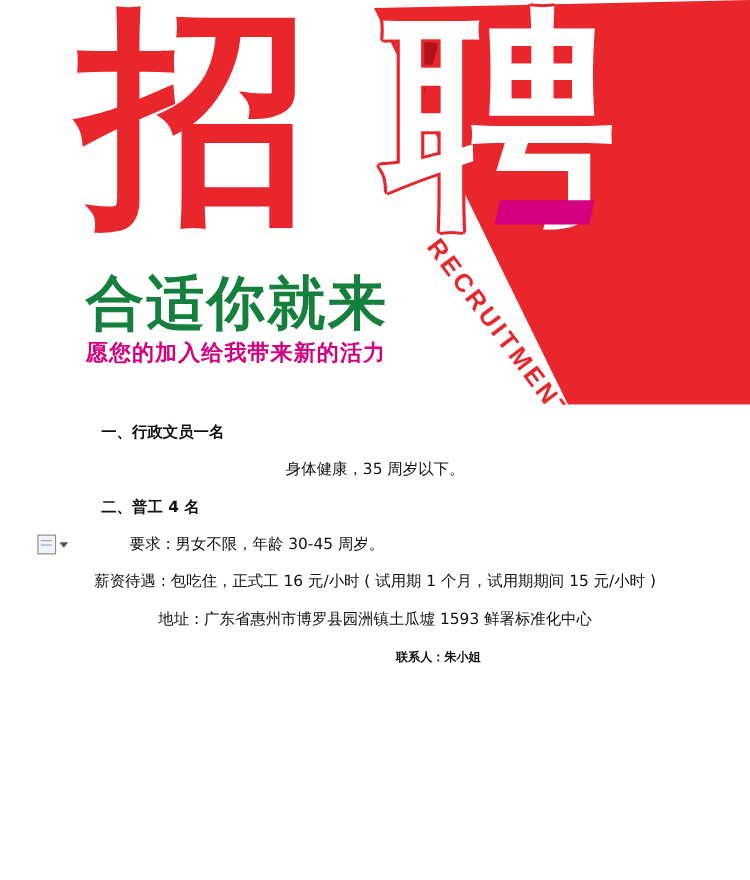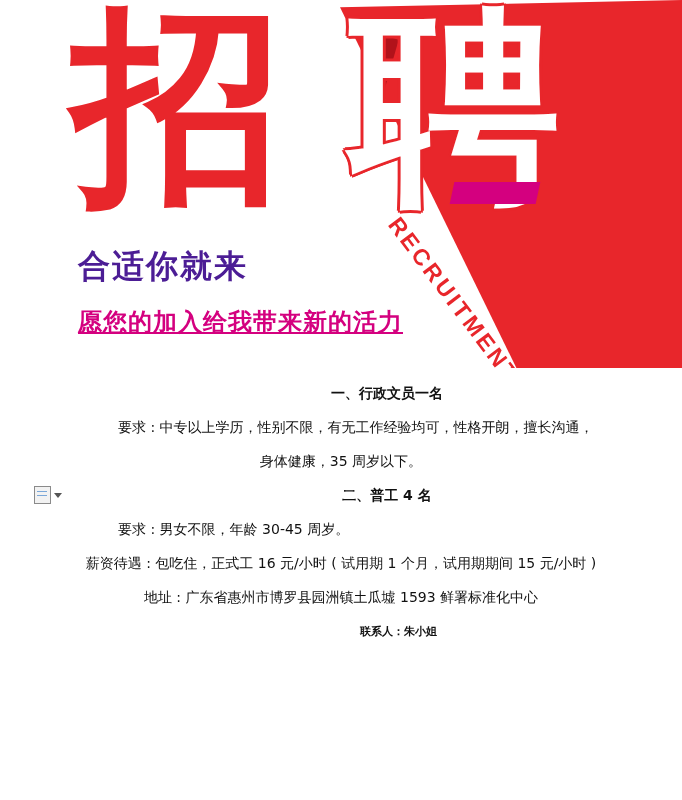--- a/index.html
+++ b/index.html
@@ -116,55 +116,54 @@
     white-space: nowrap;
   }
 
   
   .slogan1 {
     position: absolute;
     z-index: 6;
     left: 78px;
     top: 250px;
     font-family: "DejaVu Sans", "Liberation Sans", sans-serif;
-    font-size: 32px;
-    font-weight: 700;
-    color: #4c1d95;
+    font-size: 53px;
+    font-weight: 700;
+    color: #15803d;
     letter-spacing: 2px;
     line-height: 1;
   }
   .slogan2 {
     position: absolute;
     z-index: 6;
     left: 78px;
     top: 310px;
     font-family: "DejaVu Sans", "Liberation Sans", sans-serif;
-    font-size: 24px;
+    font-size: 20px;
     font-weight: 700;
     color: #d4007f;
     letter-spacing: 1px;
     line-height: 1;
-    text-decoration: underline;
   }
 
   
   .doc {
     position: relative;
     width: 682px;
     padding: 8px 0 0 0;
     box-sizing: border-box;
     font-family: "DejaVu Sans", "Liberation Sans", sans-serif;
     color: #111111;
   }
   .line {
     font-size: 14px;
     line-height: 34px;
     white-space: nowrap;
   }
-  .ind-1 { padding-left: 92px; text-align: center; }   
+  .ind-1 { padding-left: 92px; }   
   .ind-2 { padding-left: 118px; }
   .bold { font-weight: 700; }
   .wrapline {
     font-size: 14px;
     line-height: 34px;
     white-space: nowrap;
     text-align: center;
   }
   .contact {
     font-size: 11px;
@@ -233,21 +232,20 @@
 </div>
 
 <div class="doc">
 
   <div class="margin-icon">
     <span class="sheet"></span>
     <span class="caret"></span>
   </div>
 
   <div class="line ind-1 bold">一、行政文员一名</div>
-  <div class="line ind-2">要求 : 中专以上学历，性别不限，有无工作经验均可，性格开朗，擅长沟通，</div>
   <div class="wrapline">身体健康，35 周岁以下。</div>
 
   <div class="line ind-1 bold">二、普工 4 名</div>
   <div class="line ind-2">要求 : 男女不限，年龄 30-45 周岁。</div>
   <div class="wrapline">薪资待遇 : 包吃住，正式工 16 元/小时 ( 试用期 1 个月，试用期期间 15 元/小时 )</div>
 
   <div class="wrapline">地址 : 广东省惠州市博罗县园洲镇土瓜墟 1593 鲜署标准化中心</div>
 
   <div class="contact">联系人：朱小姐</div>
 </div>

